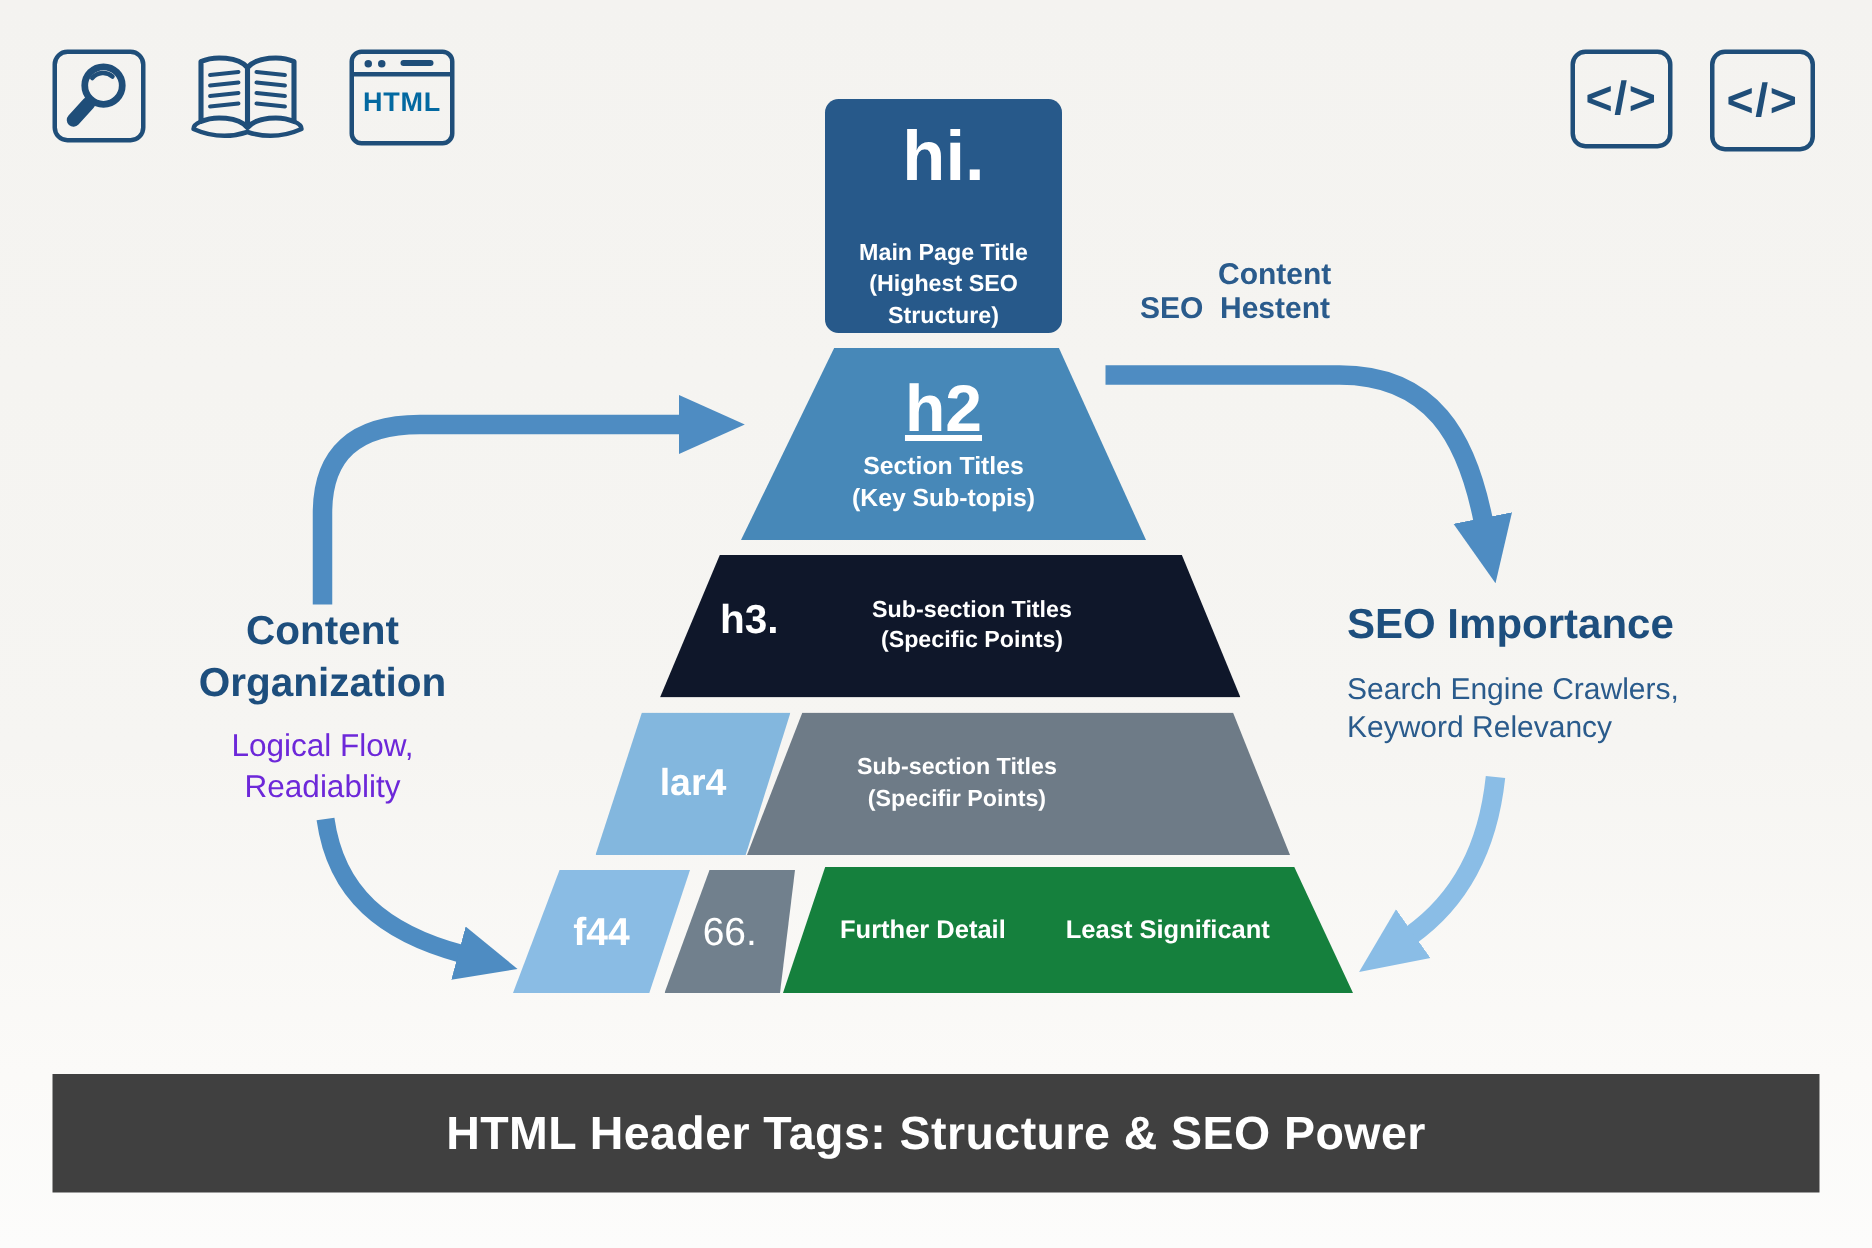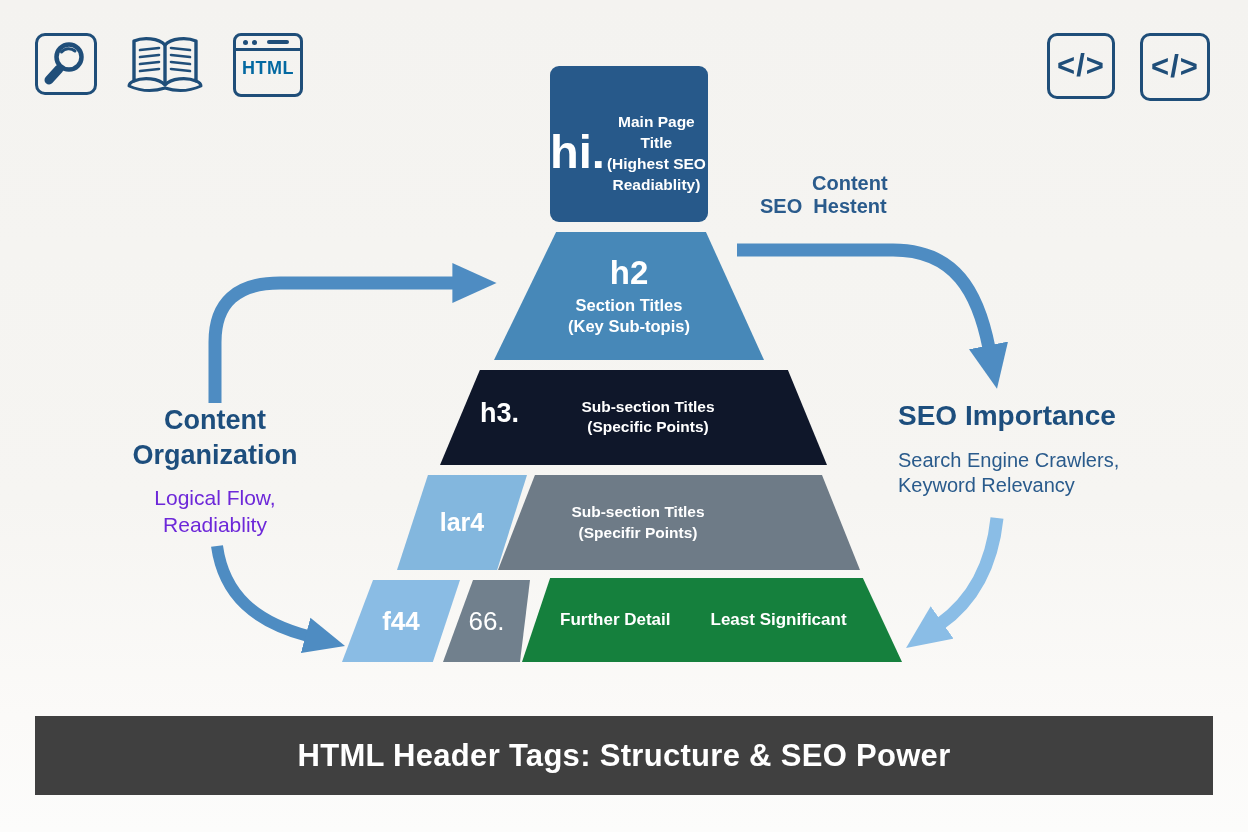--- a/index.html
+++ b/index.html
@@ -12,25 +12,25 @@
   
   .icon-box{position:absolute;border:3.2px solid #1f4e79;border-radius:10px;background:transparent;box-sizing:border-box;display:flex;align-items:center;justify-content:center;}
   .icon-plain{position:absolute;}
   .code-glyph{color:#1f4e79;font-size:31px;font-weight:bold;letter-spacing:1px;}
   .browser-top{position:absolute;top:0;left:0;right:0;height:15px;border-bottom:3.2px solid #1f4e79;display:flex;align-items:center;padding:0 7px;box-sizing:border-box;}
   .dot{width:5px;height:5px;border-radius:50%;background:#1f4e79;margin-right:4px;}
   .bar-line{width:22px;height:3.5px;background:#1f4e79;margin-left:6px;border-radius:2px;}
   .browser-label{position:absolute;top:22px;left:0;right:0;text-align:center;color:#0369a1;font-weight:bold;font-size:18px;letter-spacing:0.5px;}
   
   .pz{position:absolute;color:#fff;box-sizing:border-box;}
-  .lvl1{left:550px;top:66px;width:158px;height:156px;background:#27598a;border-radius:9px;display:flex;flex-direction:row;align-items:center;justify-content:space-between;padding-top:14px;}
+  .lvl1{left:550px;top:66px;width:158px;height:156px;background:#27598a;border-radius:9px;display:flex;flex-direction:column;align-items:center;justify-content:space-between;padding-top:14px;}
   .lvl1 .tag{font-size:47px;font-weight:bold;line-height:1.0;}
   .lvl1 .sub{font-size:15.5px;line-height:1.35;text-align:center;margin-top:6px;font-weight:600;}
   .lvl2{left:494px;top:232px;width:270px;height:128px;background:#4788b8;clip-path:polygon(23% 0,78.5% 0,100% 100%,0 100%);display:flex;flex-direction:column;align-items:center;justify-content:center;padding-top:2px;}
-  .lvl2 .tag{font-size:33px;font-weight:bold;line-height:1.05;}
+  .lvl2 .tag{font-size:44px;font-weight:bold;line-height:1.05;text-decoration:underline;}
   .lvl2 .sub{font-size:16.5px;line-height:1.3;text-align:center;margin-top:4px;font-weight:600;}
   .lvl3{left:440px;top:370px;width:387px;height:95px;background:#0f172a;clip-path:polygon(10.3% 0,89.9% 0,100% 100%,0 100%);}
   .lvl3 .tag{position:absolute;left:40px;top:28px;font-size:27px;font-weight:bold;}
   .lvl3 .sub{position:absolute;left:208px;top:50%;transform:translate(-50%,-50%);text-align:center;font-size:15.5px;line-height:1.35;font-weight:600;width:240px;}
   .lvl4a{left:397px;top:475px;width:130px;height:95px;background:#83b7de;clip-path:polygon(23.8% 0,100% 0,77% 100%,0 100%);display:flex;align-items:center;justify-content:center;}
   .lvl4a .tag{font-size:25px;font-weight:bold;}
   .lvl4b{left:498px;top:475px;width:362px;height:95px;background:#6e7b87;clip-path:polygon(10.2% 0,89.5% 0,100% 100%,0 100%);}
   .lvl4b .sub{position:absolute;left:140px;top:50%;transform:translate(-50%,-50%);text-align:center;font-size:15.5px;line-height:1.4;font-weight:600;width:240px;}
   .lvl5a{left:342px;top:580px;width:118px;height:82px;background:#8abce4;clip-path:polygon(26.3% 0,100% 0,77% 100%,0 100%);display:flex;align-items:center;justify-content:center;}
   .lvl5a .tag{font-size:26px;font-weight:bold;}
@@ -106,21 +106,21 @@
     <path d="M217 546 C224 596 256 622 308 636" fill="none" stroke="#4e8cc2" stroke-width="12" marker-end="url(#ah-blue)"></path>
     <path d="M737 250 L893 250 C955 250 978 292 989 348" fill="none" stroke="#4e8cc2" stroke-width="13" marker-end="url(#ah-blue)"></path>
     <path d="M997 518 C992 565 974 600 940 624" fill="none" stroke="#8abde6" stroke-width="13" marker-end="url(#ah-light)"></path>
   </svg>
 
   <div class="pz lvl1">
     <div class="tag">hi.</div>
     <div class="sub">
       <div>Main Page Title</div>
       <div>(Highest SEO</div>
-      <div>Readiablity)</div>
+      <div>Structure)</div>
     </div>
   </div>
 
   <div class="pz lvl2">
     <div class="tag">h2</div>
     <div class="sub">
       <div>Section Titles</div>
       <div>(Key Sub-topis)</div>
     </div>
   </div>

